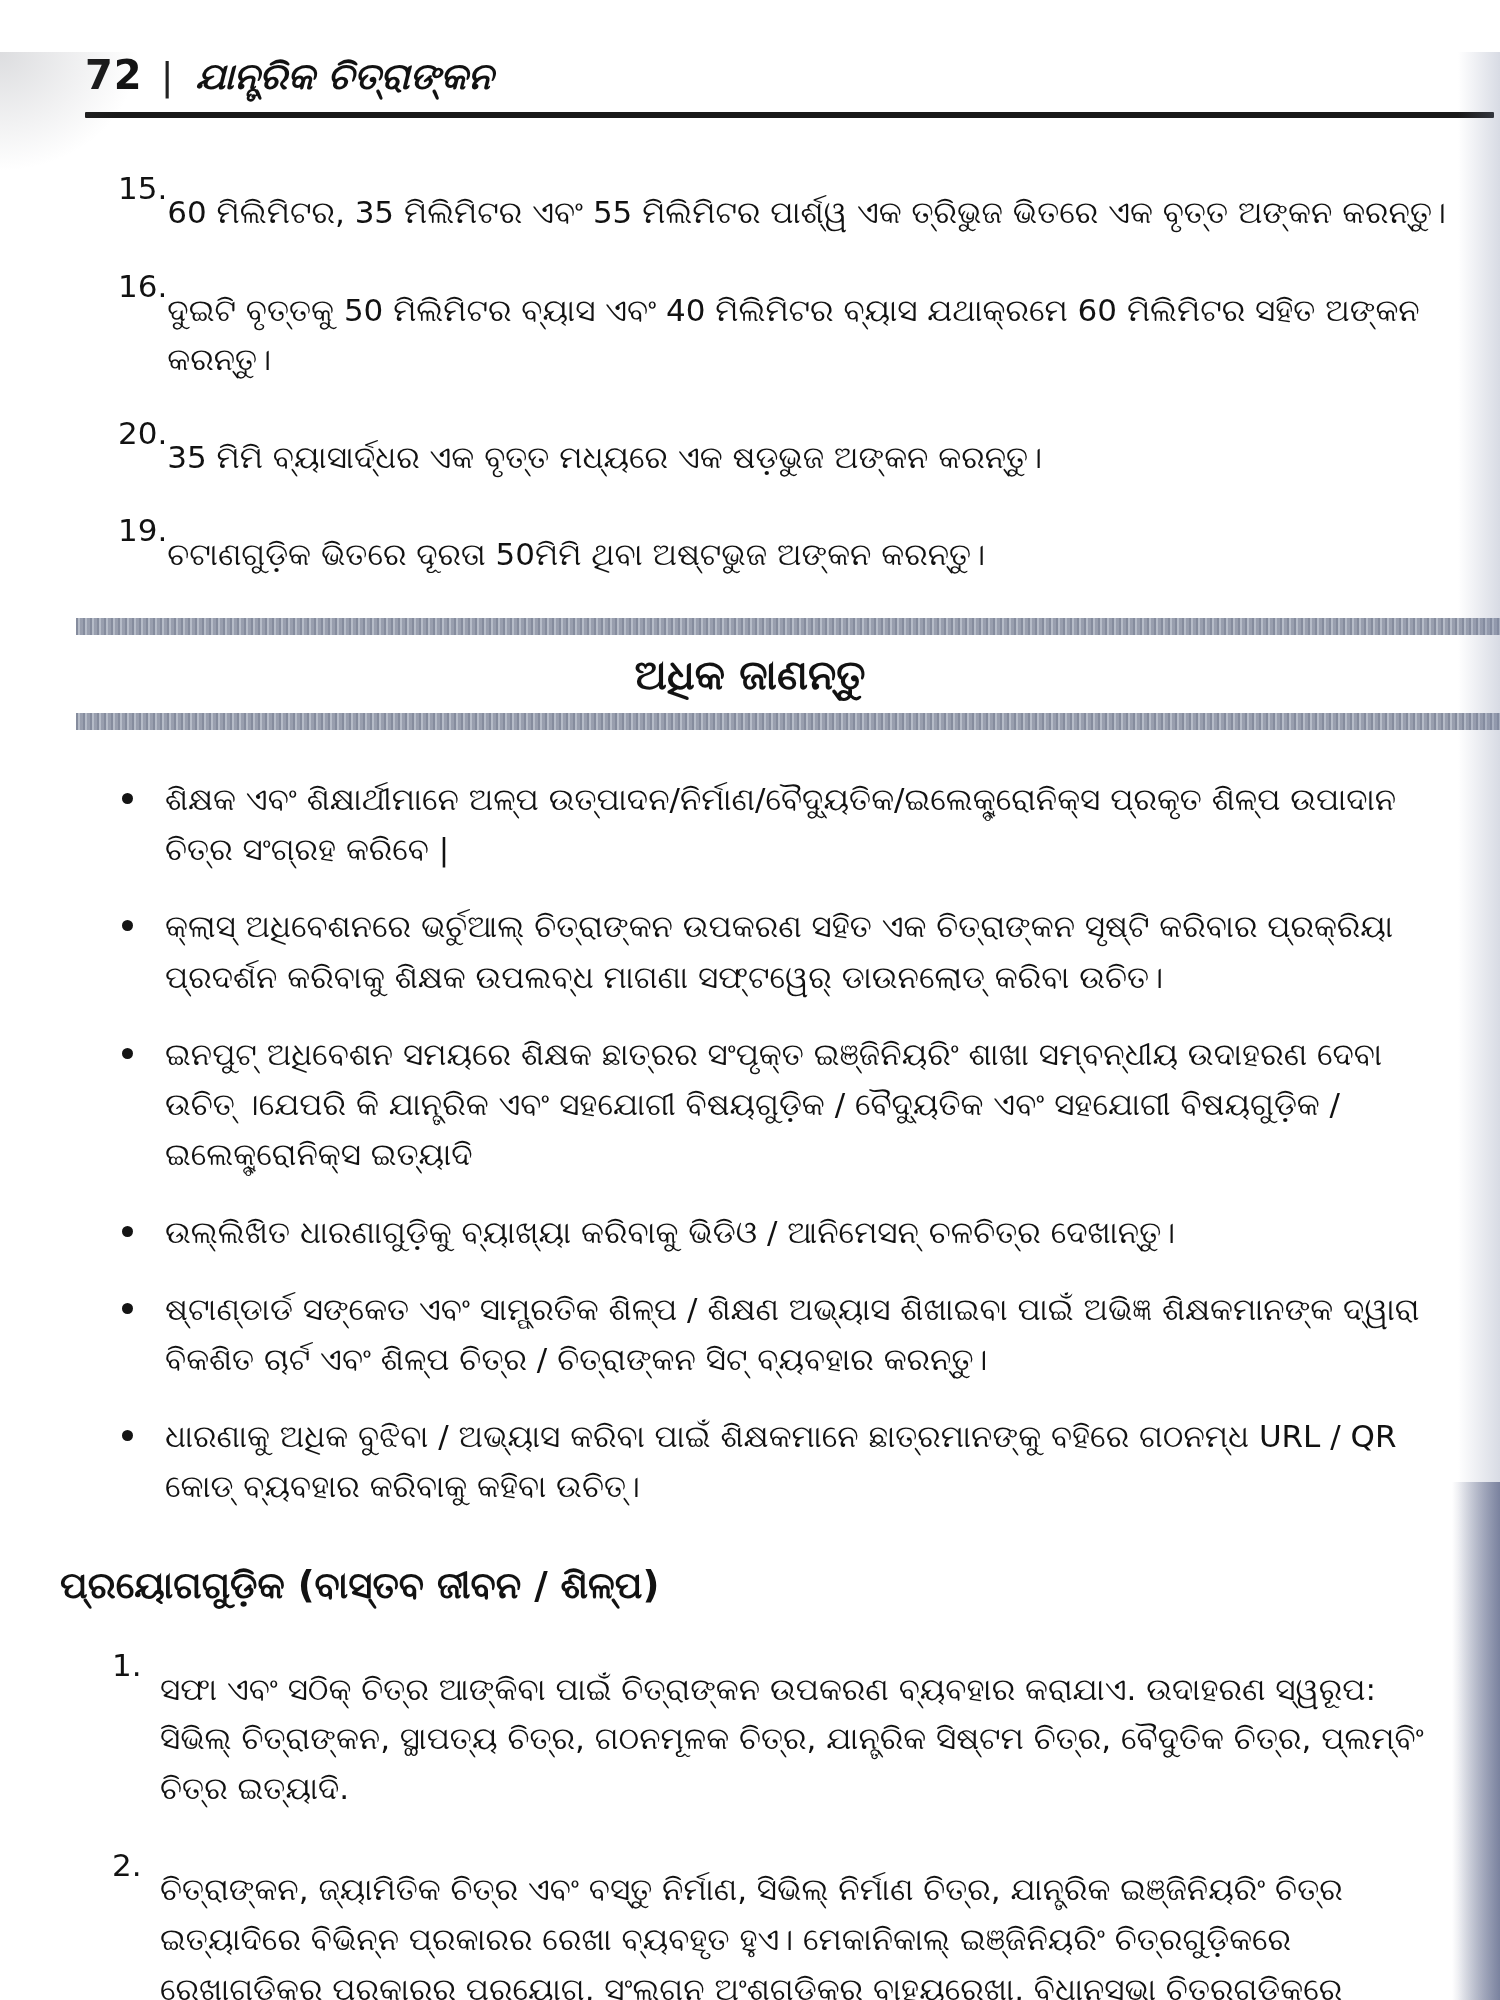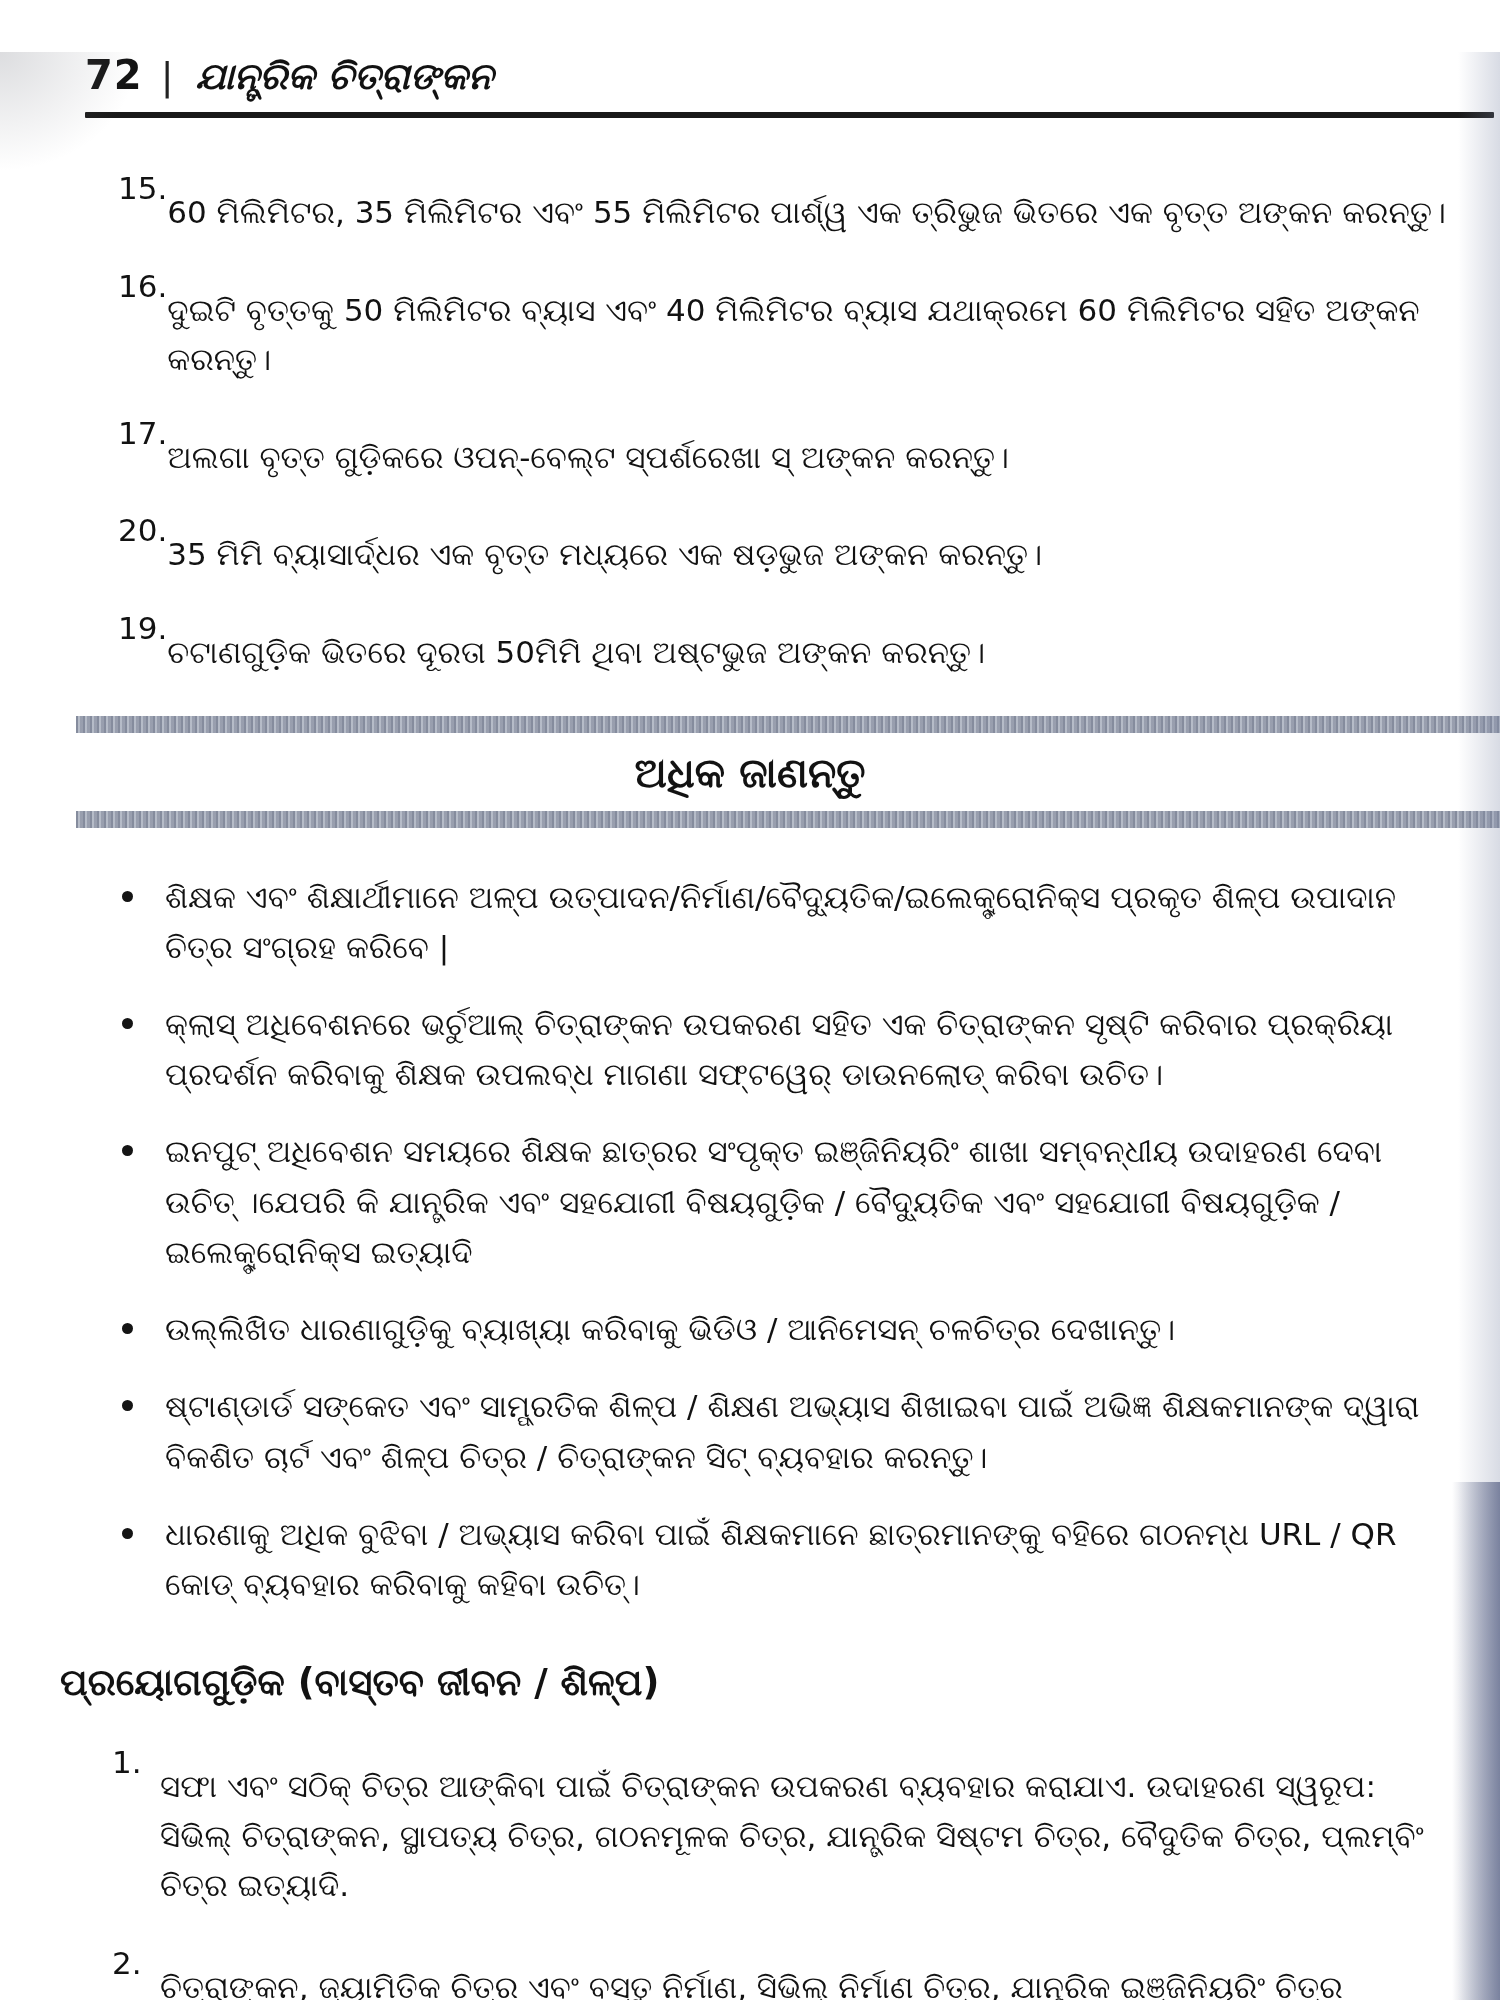--- a/index.html
+++ b/index.html
@@ -161,24 +161,20 @@
   <ol class="ex-list">
     <li>
       <span class="num">15.</span>
       <span class="txt">60 ମିଲିମିଟର, 35 ମିଲିମିଟର ଏବଂ 55 ମିଲିମିଟର ପାର୍ଶ୍ୱ ଏକ ତ୍ରିଭୁଜ ଭିତରେ ଏକ ବୃତ୍ତ ଅଙ୍କନ କରନ୍ତୁ।</span>
     </li>
     <li>
       <span class="num">16.</span>
       <span class="txt">ଦୁଇଟି ବୃତ୍ତକୁ 50 ମିଲିମିଟର ବ୍ୟାସ ଏବଂ 40 ମିଲିମିଟର ବ୍ୟାସ ଯଥାକ୍ରମେ 60 ମିଲିମିଟର ସହିତ ଅଙ୍କନ କରନ୍ତୁ।</span>
     </li>
     <li>
-      <span class="num">17.</span>
-      <span class="txt">ଅଲଗା ବୃତ୍ତ ଗୁଡ଼ିକରେ ଓପନ୍-ବେଲ୍ଟ ସ୍ପର୍ଶରେଖା ସ୍ ଅଙ୍କନ କରନ୍ତୁ।</span>
-    </li>
-    <li>
       <span class="num">20.</span>
       <span class="txt">35 ମିମି ବ୍ୟାସାର୍ଦ୍ଧର ଏକ ବୃତ୍ତ ମଧ୍ୟରେ ଏକ ଷଡ଼ଭୁଜ ଅଙ୍କନ କରନ୍ତୁ।</span>
     </li>
     <li>
       <span class="num">19.</span>
       <span class="txt">ଚଟାଣଗୁଡ଼ିକ ଭିତରେ ଦୂରତା 50ମିମି ଥିବା ଅଷ୍ଟଭୁଜ ଅଙ୍କନ କରନ୍ତୁ।</span>
     </li>
   </ol>
 
   <section class="know-more">

